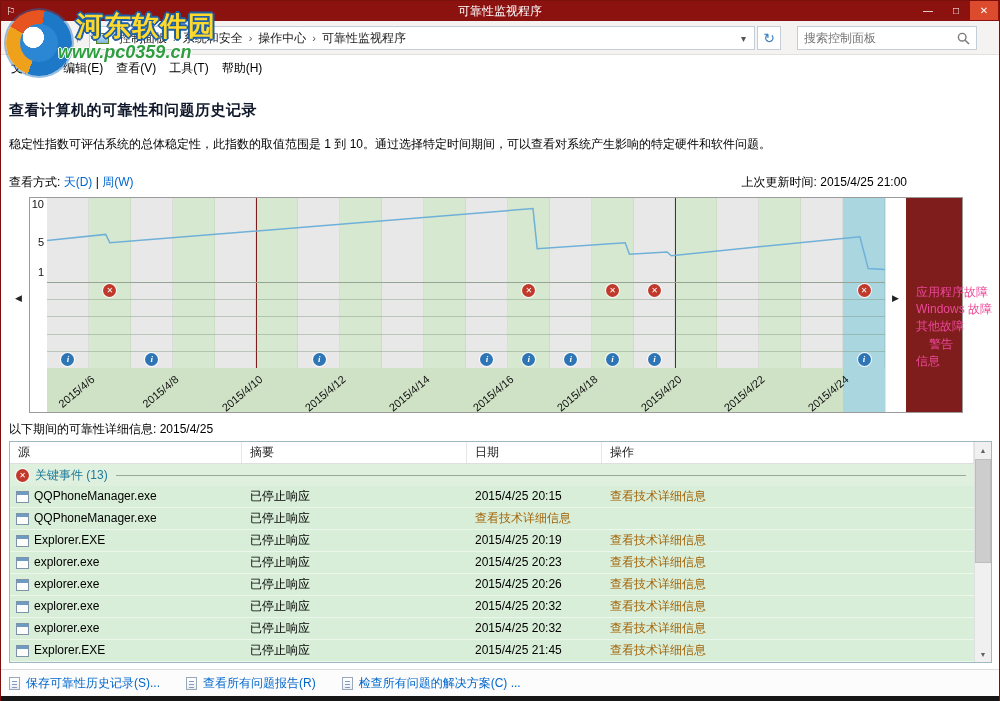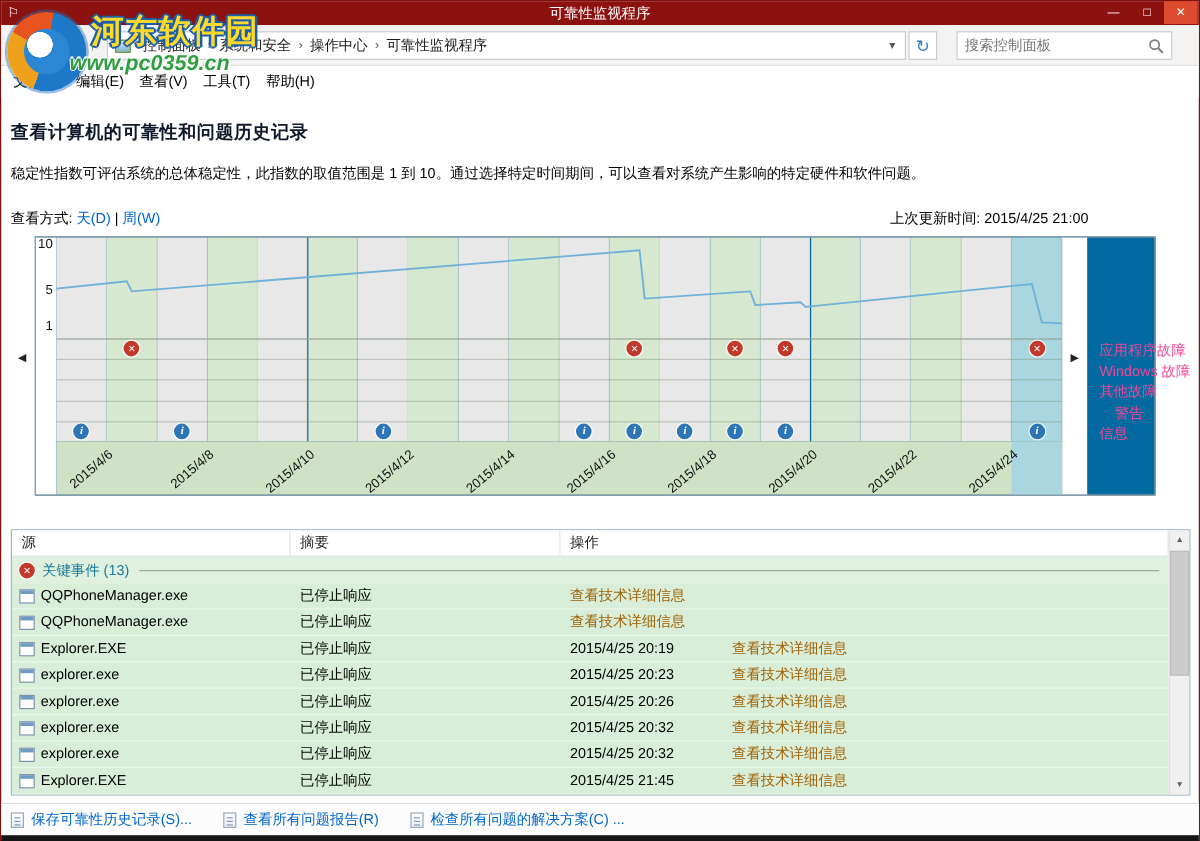--- a/index.html
+++ b/index.html
@@ -38,21 +38,21 @@
   .menu-item{margin-right:9px;font-size:12px;padding:2px 2px;}
 
   
   .page-title{position:absolute;left:8px;top:100px;font-size:15px;font-weight:600;color:#0f172a;letter-spacing:.5px;}
   .page-desc{position:absolute;left:8px;top:135px;font-size:12px;color:#000;}
   .view-row{position:absolute;left:8px;top:173px;width:898px;font-size:12px;}
   .view-row a{color:#0066cc;}
   .last-update{float:right;color:#000;}
 
   
-  .chart-box{position:absolute;left:28px;top:196px;width:934px;height:216px;border:1px solid #9c9c9c;background:#0369a1;}
+  .chart-box{position:absolute;left:28px;top:196px;width:934px;height:216px;border:1px solid #9c9c9c;background:#7f1d1d;}
   .ylabels{position:absolute;left:0;top:0;width:17px;height:214px;background:#fff;}
   .ylab{position:absolute;right:3px;font-size:11px;color:#111;}
   #plot{position:absolute;left:17px;top:0;width:838px;height:214px;}
   .col{position:absolute;top:0;}
   .hline{position:absolute;left:0;width:838px;height:1px;}
   .ev{position:absolute;width:13px;height:13px;border-radius:50%;color:#fff;display:flex;align-items:center;justify-content:center;font-size:8px;font-weight:bold;box-shadow:0 0 0 1px rgba(255,255,255,.85);}
   .ev.err{background:#c0392b;}
   .ev.inf{background:#2e75b6;font-family:"Liberation Serif","DejaVu Serif",serif;font-size:9px;font-style:italic;}
   .datestrip{position:absolute;left:17px;top:170px;width:838px;height:44px;background:#cfe2c6;}
   .datelabel{position:absolute;top:5px;font-size:11px;color:#111;white-space:nowrap;transform-origin:0 0;transform:rotate(-40deg) translateX(-100%);z-index:2;}
@@ -240,38 +240,41 @@
   <div class="chart-scroll" style="left:14px;top:292px;">◀</div>
   <div class="chart-scroll" style="left:891px;top:292px;">▶</div>
   <div class="legend" id="legend">
       <div class="legend-item" style="top: 86px;">应用程序故障</div>
       <div class="legend-item" style="top: 103.2px;">Windows 故障</div>
       <div class="legend-item" style="top: 120.4px;">其他故障</div>
       <div class="legend-item" style="top: 137.6px; margin-left: 13px;">警告</div>
       <div class="legend-item" style="top: 154.8px;">信息</div>
     </div>
 
+  <div class="details-caption">以下期间的可靠性详细信息: 2015/4/25</div>
   <div class="table">
     <div class="thead" id="thead">
         <div class="th" style="width: 232px;">源</div>
         <div class="th" style="width: 225px;">摘要</div>
+        <div class="th" style="width: 135px;">日期</div>
         <div class="th" style="flex: 1 1 0%;">操作</div>
       </div>
     <div class="tbody" id="tbody">
         <div class="grouprow">
           <div class="ev err">✕</div>
           <div class="group-label">关键事件 (13)</div>
           <div class="group-line"></div>
         </div>
         <div class="trow">
           <div class="td src" style="width: 232px;">
             <div class="appicon"></div>
             <span>QQPhoneManager.exe</span>
           </div>
           <div class="td" style="width: 225px;">已停止响应</div>
+          <div class="td" style="width: 135px;">2015/4/25 20:15</div>
           <div class="td" style="flex: 1 1 0%;"><a>查看技术详细信息</a></div>
         </div>
         <div class="trow">
           <div class="td src" style="width: 232px;">
             <div class="appicon"></div>
             <span>QQPhoneManager.exe</span>
           </div>
           <div class="td" style="width: 225px;">已停止响应</div>
           <div class="td" style="flex: 1 1 0%;"><a>查看技术详细信息</a></div>
         </div>

